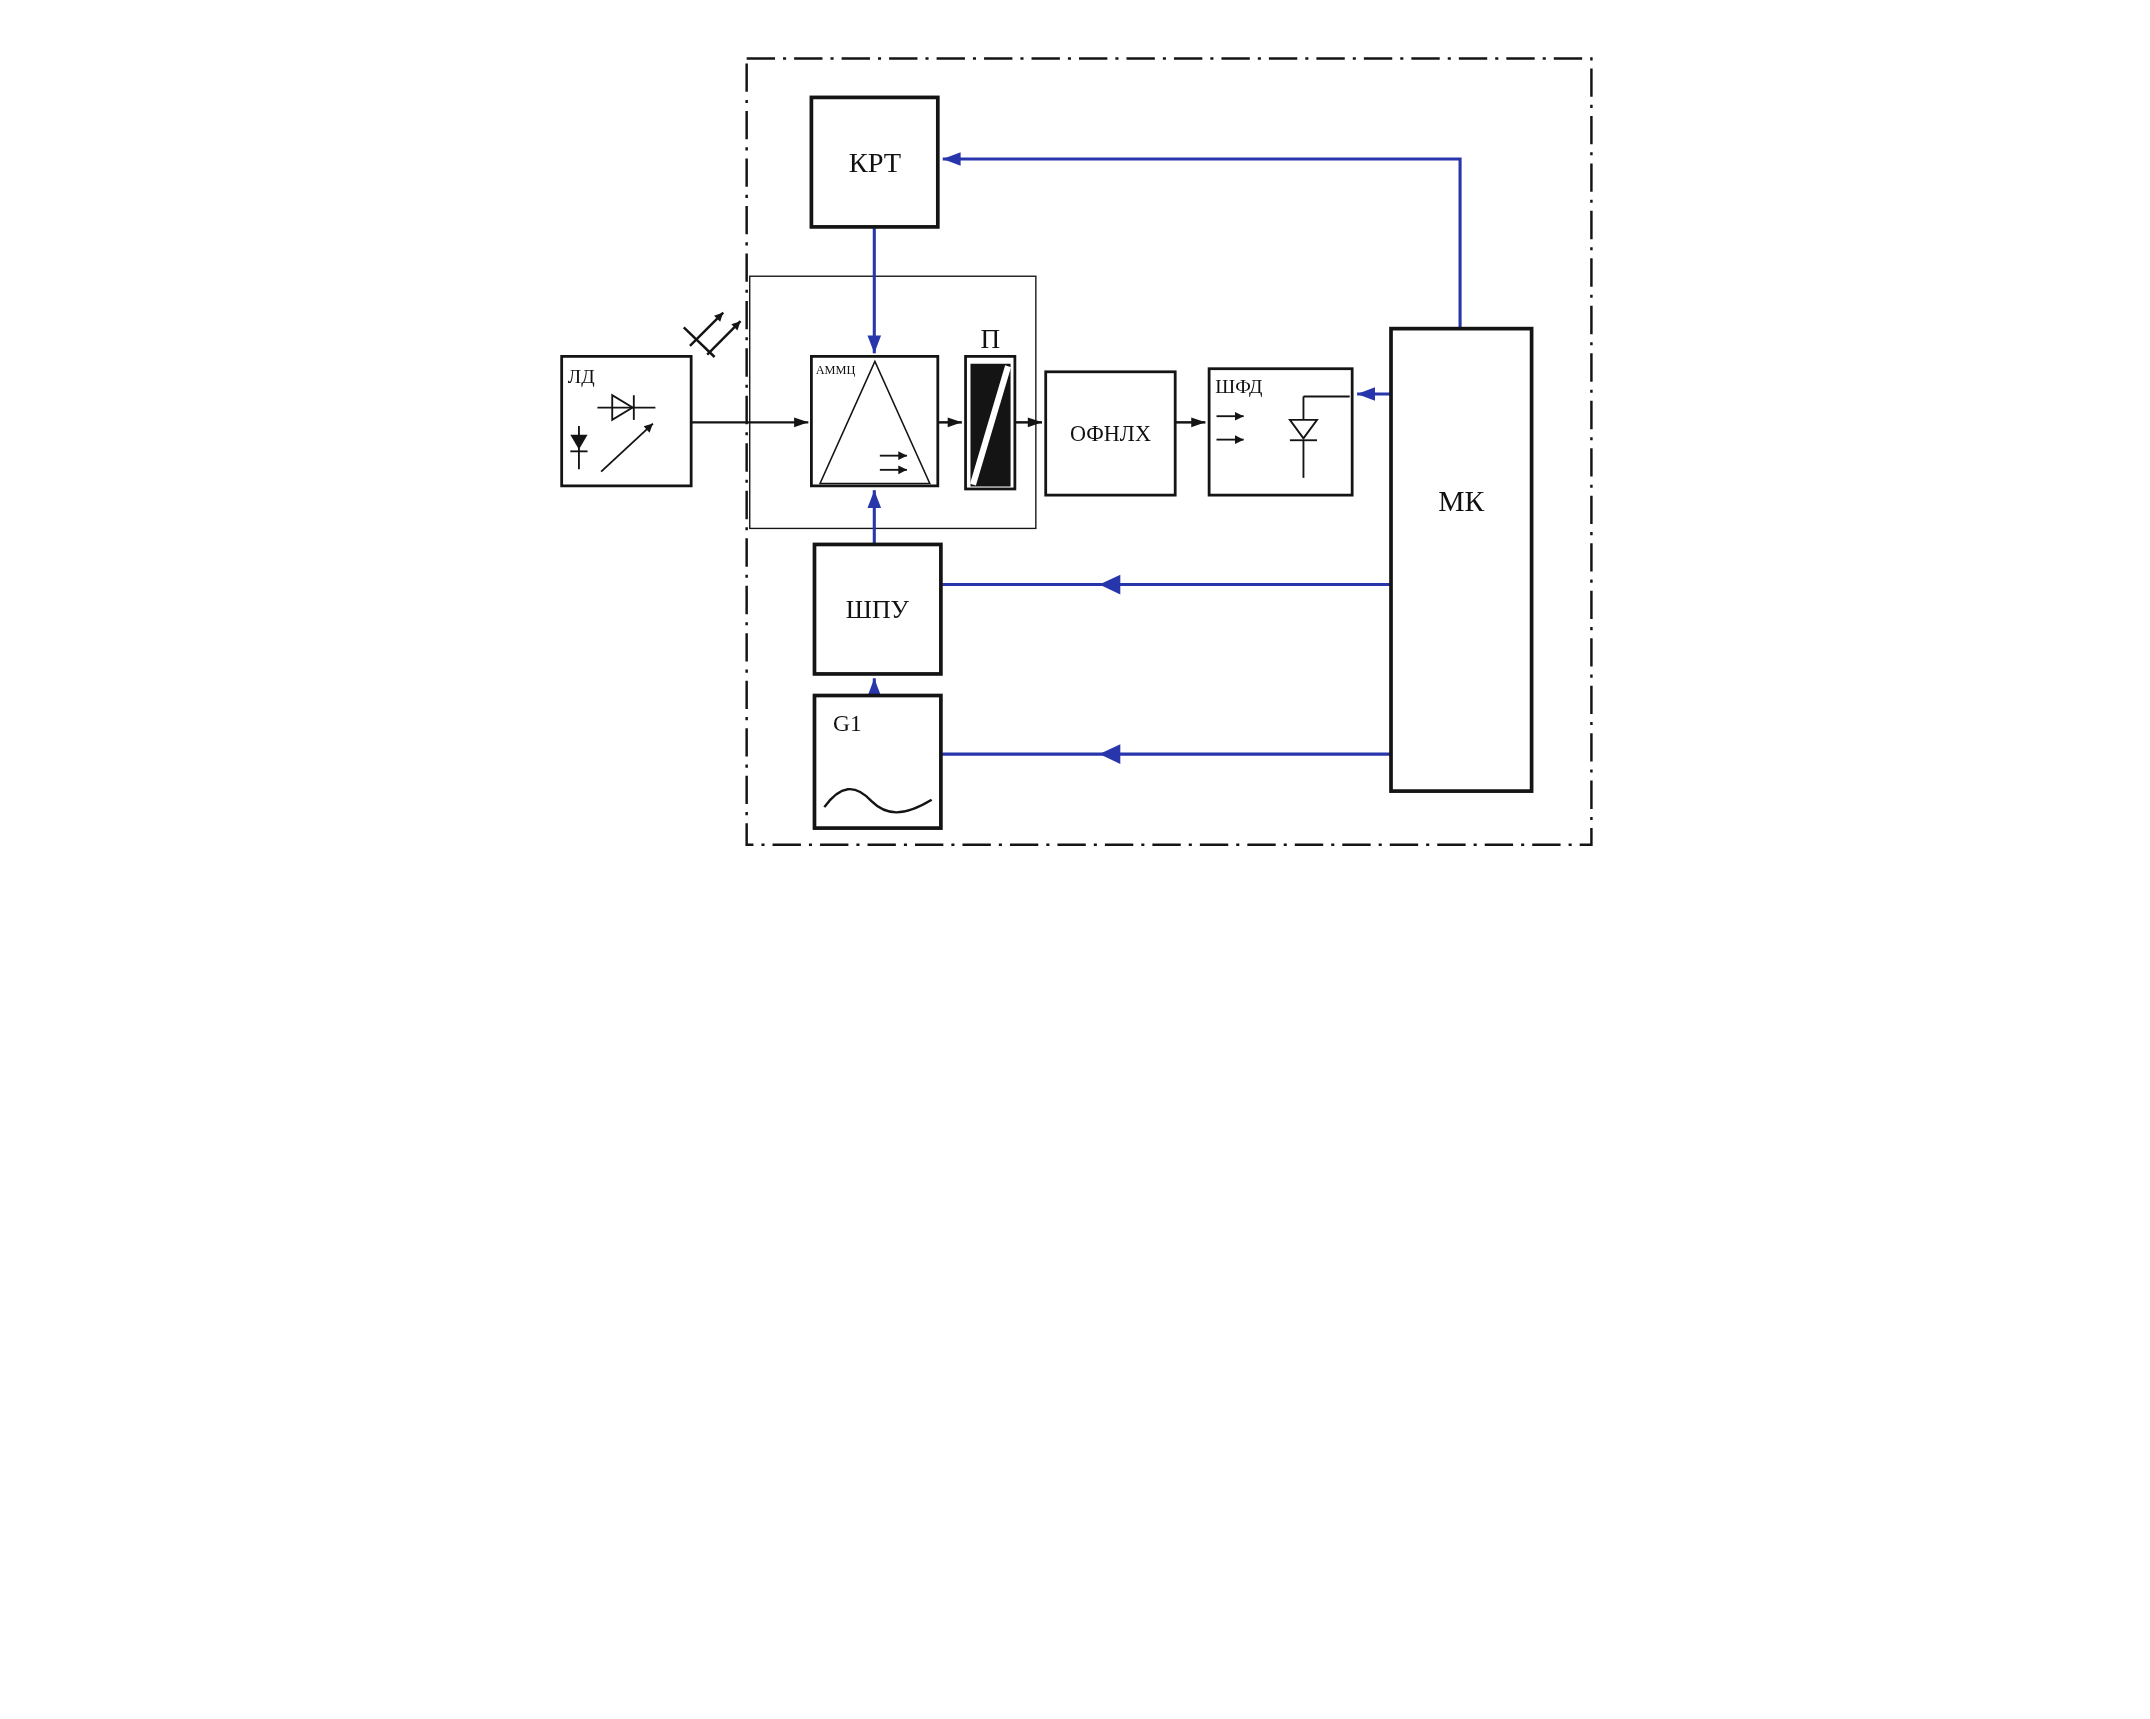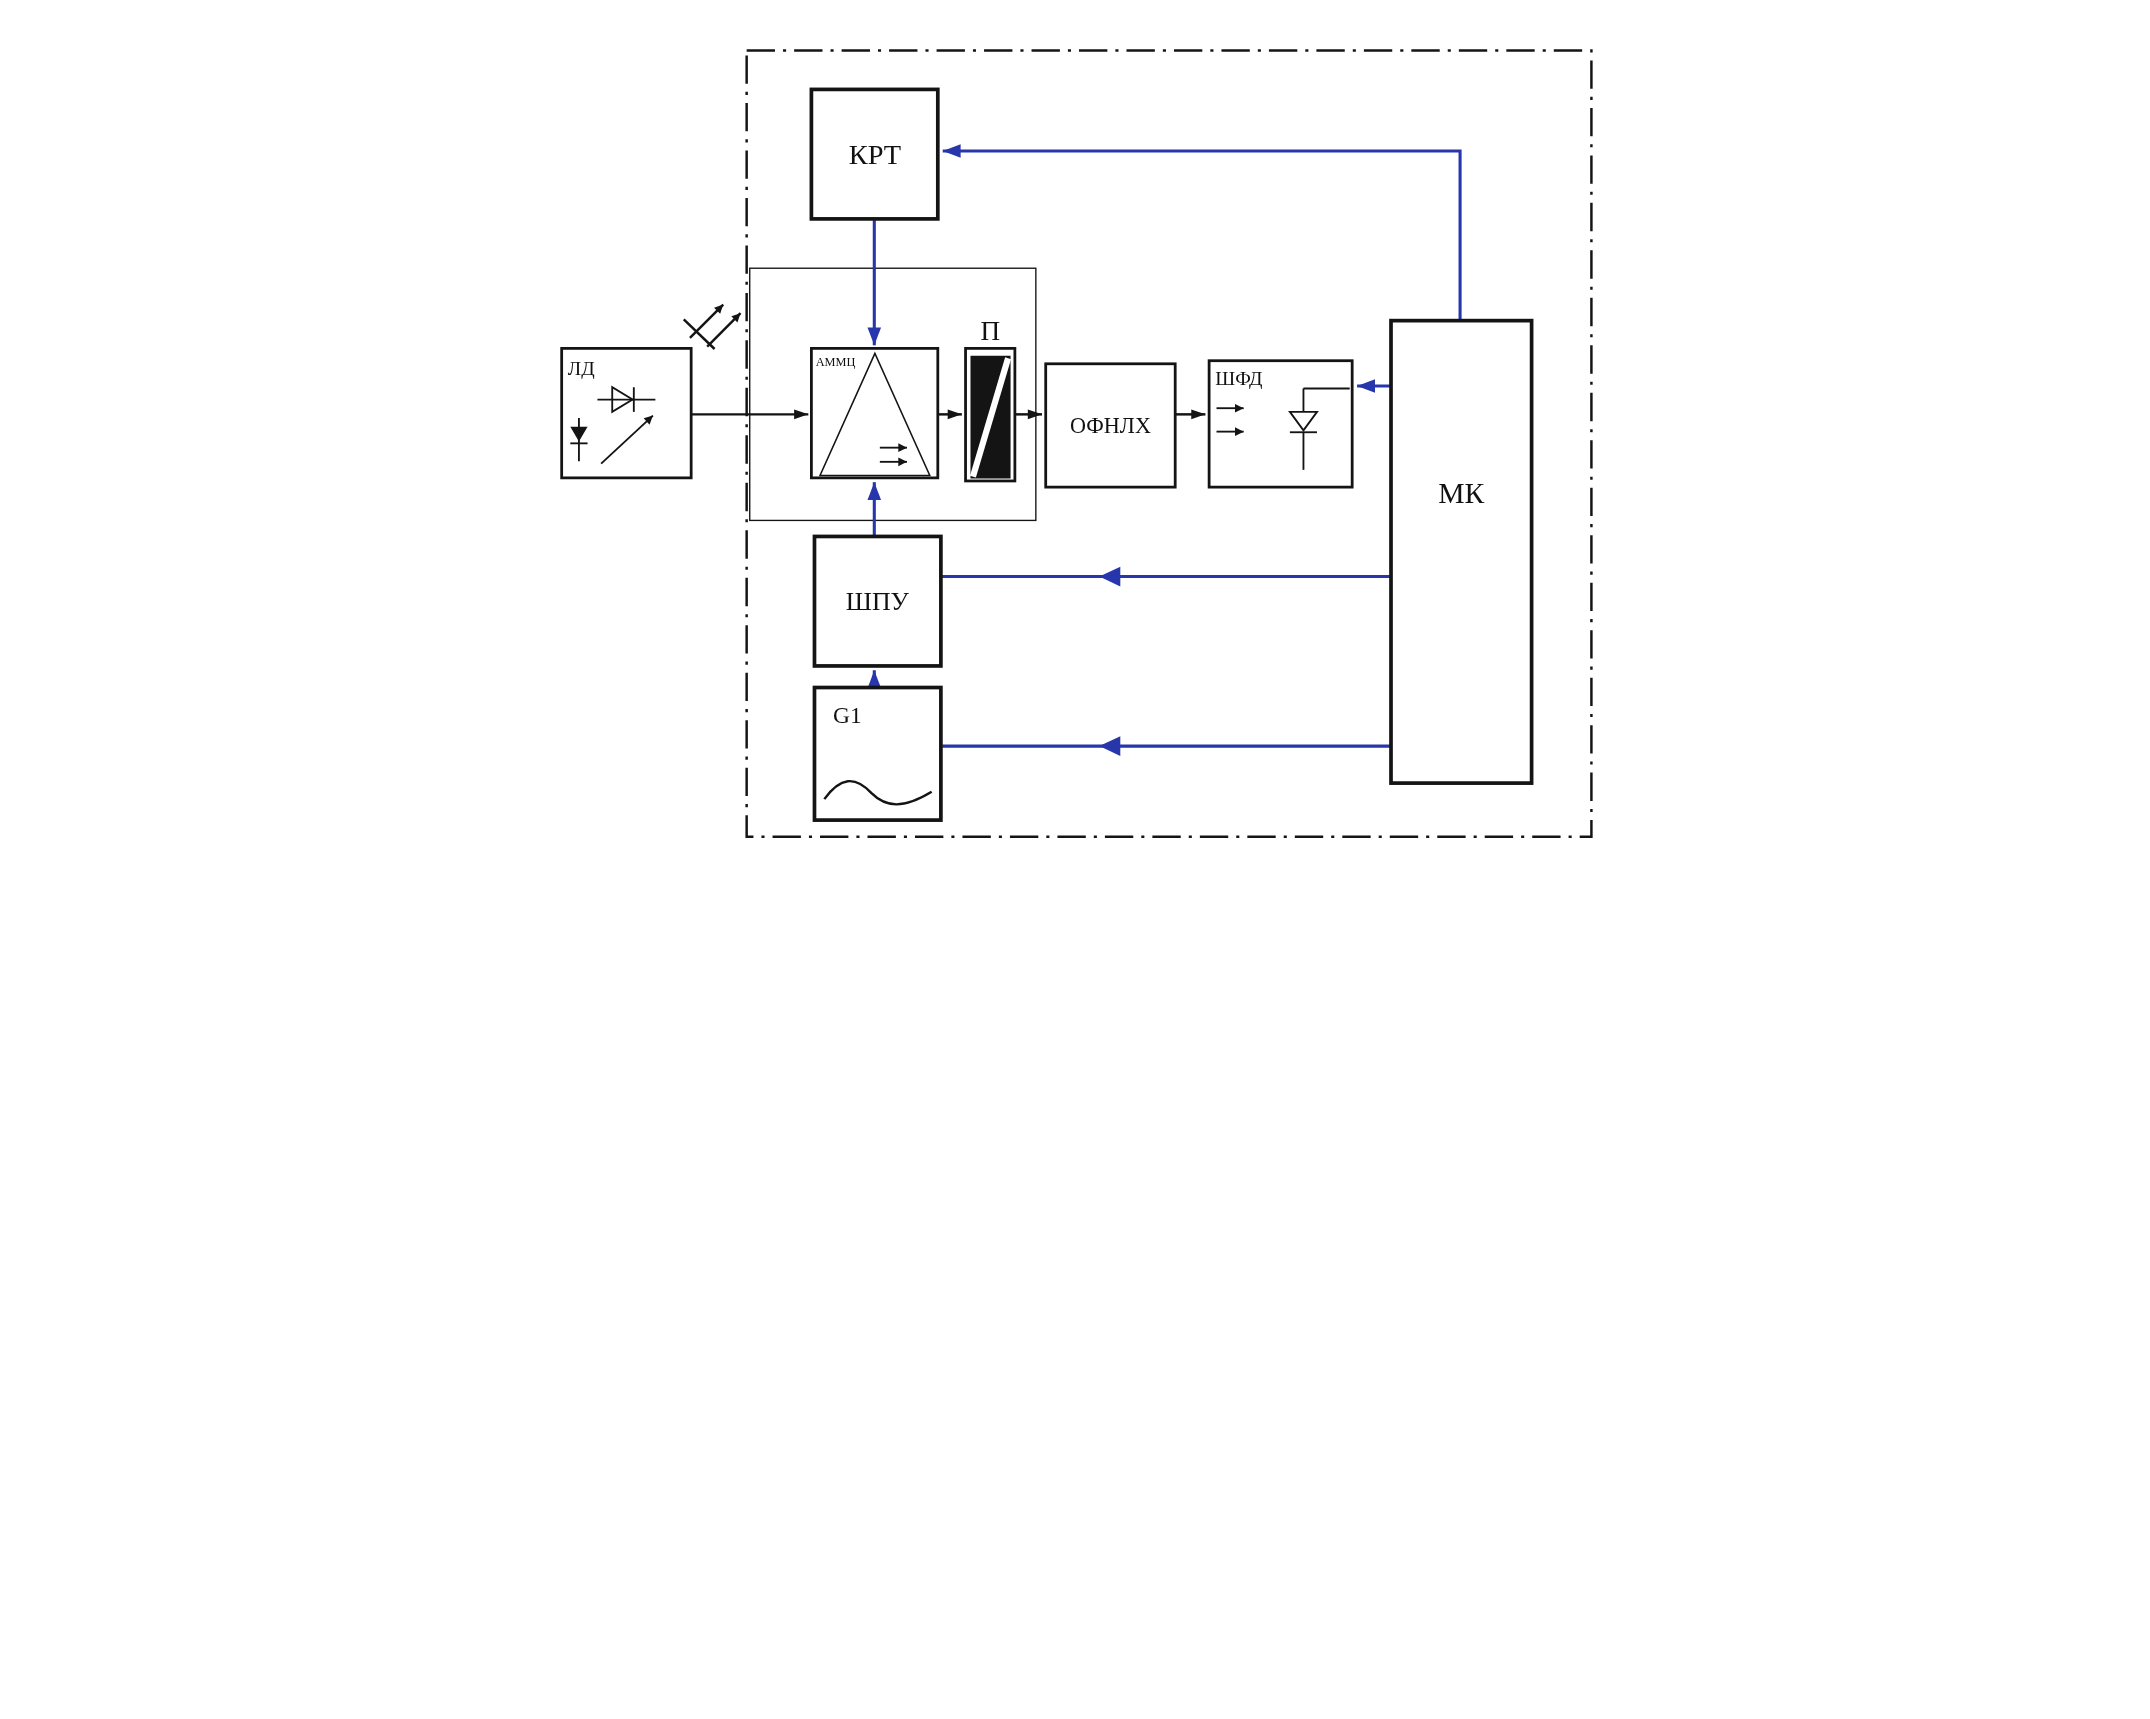--- a/index.html
+++ b/index.html
@@ -1,21 +1,21 @@
 <!DOCTYPE html>
 <html style="--line-black: #141414; --line-blue: #2836ab; --background: #ffffff;font-size:10px"><head>
 <meta charset="utf-8">
 <style>
   :root{
     --line-black:#141414;
     --line-blue:#2836ab;
     --background:#ffffff;
   }
   html,body{margin:0;padding:0;background:var(--background);}
-  .wrap{width:100%;max-width:1076px;margin:0 auto;}
+  .wrap{width:100%;max-width:1076px;margin:8px auto;}
   svg{display:block;width:100%;height:auto;background:var(--background);}
   .blk{fill:#ffffff;stroke:var(--line-black);}
   .blk-thick{stroke-width:6;}
   .blk-med{stroke-width:4.5;}
   .lbl{font-family:"Liberation Serif",serif;fill:#111111;}
   .k{stroke:var(--line-black);fill:none;}
   .b{stroke:var(--line-blue);fill:none;}
   .fillk{fill:var(--line-black);stroke:none;}
   .fillb{fill:var(--line-blue);stroke:none;}
   .whiteslash{stroke:#ffffff;fill:none;}

